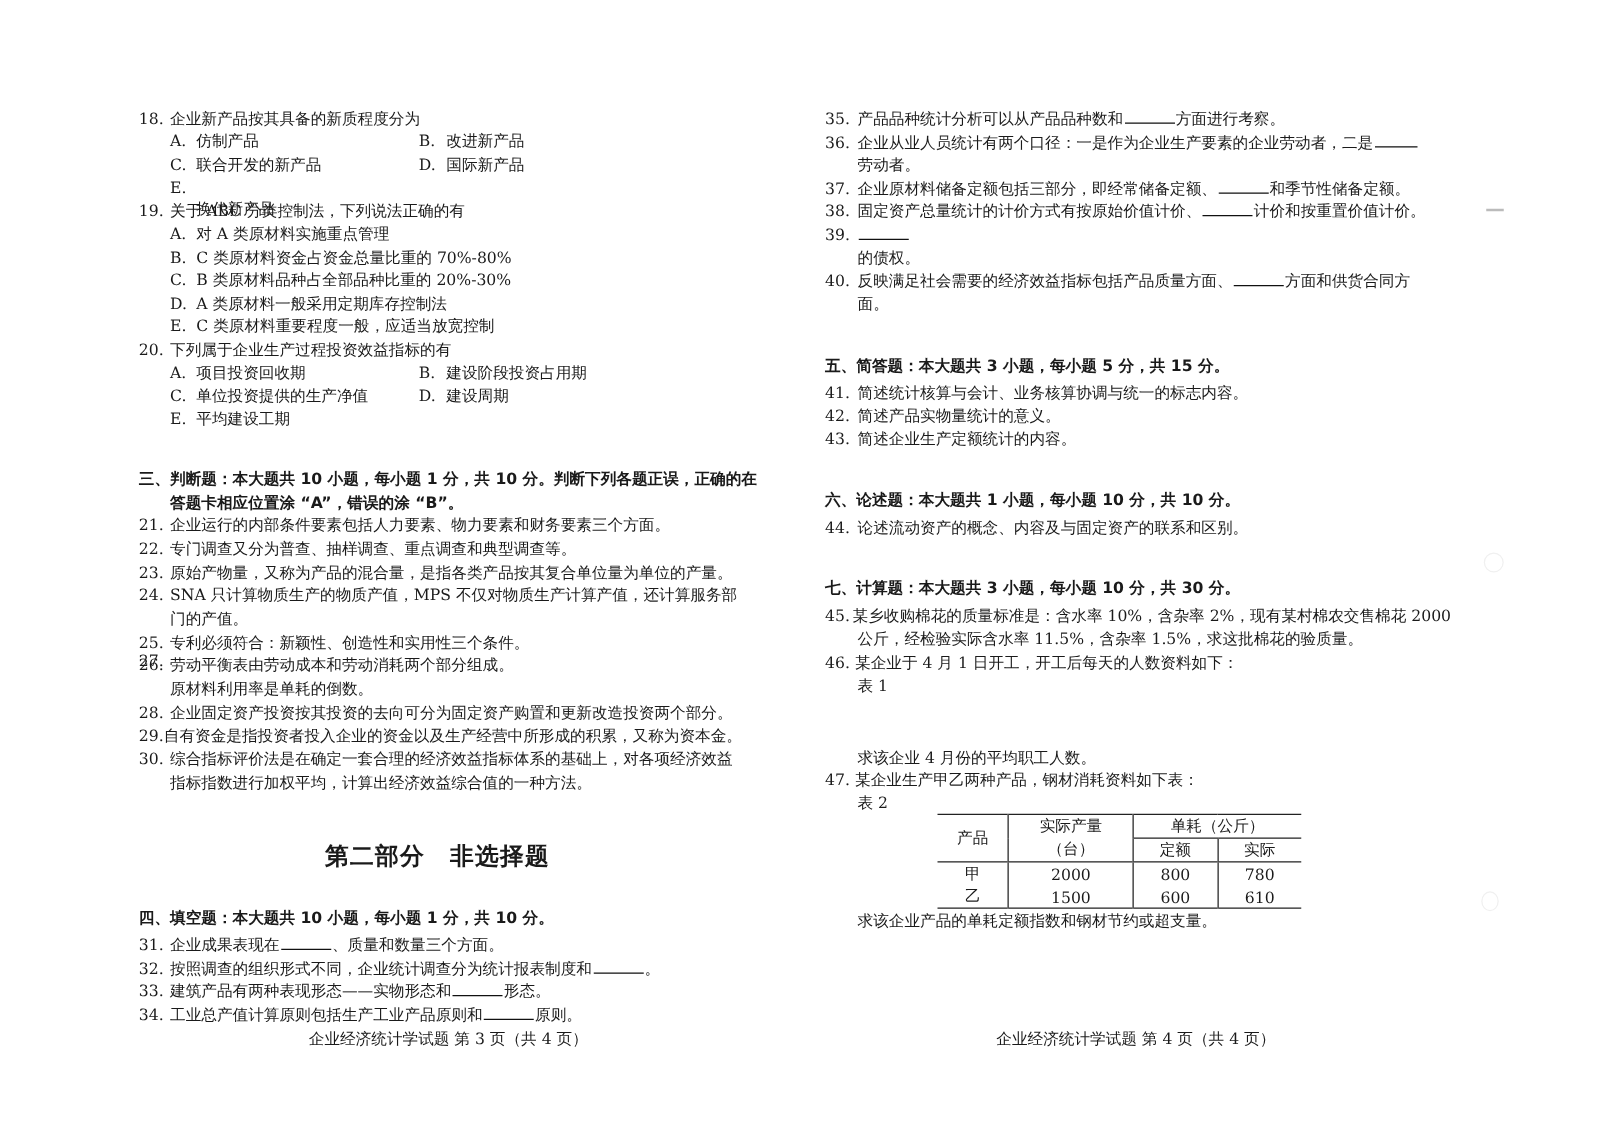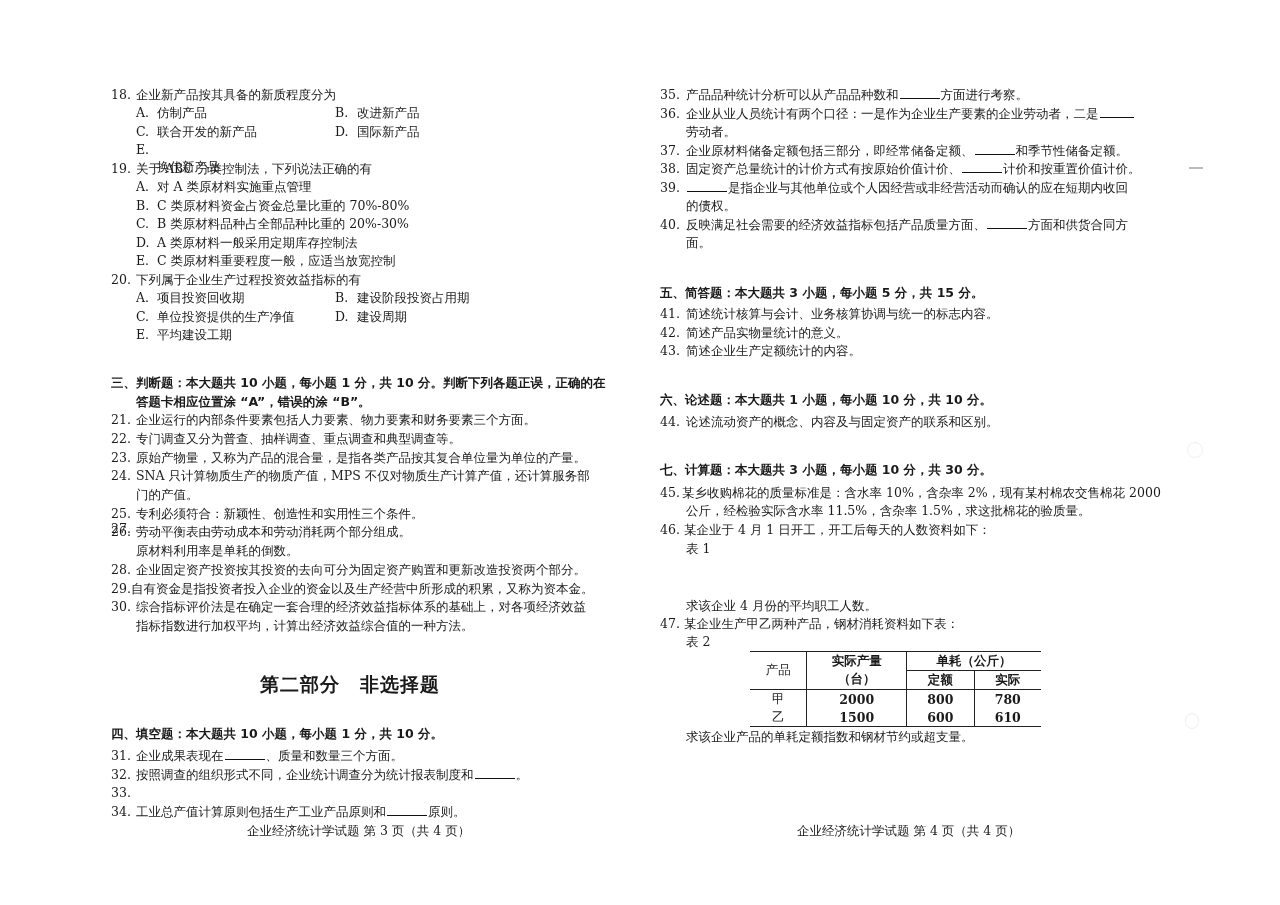--- a/index.html
+++ b/index.html
@@ -18,21 +18,21 @@
   .blank { display: inline-block; width: 40px; border-bottom: 1px solid #111; height: 12px; vertical-align: baseline; margin: 0 1px; }
   .part-title { position: absolute; font-family: "DejaVu Sans", "Liberation Sans", sans-serif; font-weight: bold; font-size: 19px; letter-spacing: 1px; white-space: nowrap; text-align: center; }
   .footer { position: absolute; white-space: nowrap; font-size: 12.5px; }
   table.t1, table.t2 { position: absolute; border-collapse: collapse; font-size: 12.5px; }
   table.t1 td { border-left: 1px solid #222; text-align: center; height: 18px; padding: 0; }
   table.t1 td:first-child { border-left: none; }
   table.t1 { border-top: 1.5px solid #222; border-bottom: 1.5px solid #222; }
   table.t1 tr + tr td { border-top: 1px solid #222; }
   table.t2 { border-top: 1.5px solid #222; border-bottom: 1.5px solid #222; }
   table.t2 td { text-align: center; padding: 0; height: 18px; }
-  .bl { border-left: 1px solid #222; font-weight: bold; }
+  .bl { border-left: 1px solid #222; }
   .bt { border-top: 1px solid #222; }
   .scan-mark { position: absolute; background: #bbb; }
   .faint { position: absolute; border: 1px solid #f0f0f0; border-radius: 50%; }
 </style>
 </head>
 <body>
 
 <div class="page page-left">
 
   <span class="num" style="left:111px;top:86px">18.</span>
@@ -102,20 +102,21 @@
 
   <span class="part-title" style="left:260px;top:672px">第二部分　非选择题</span>
 
   <span class="txt bold" style="left:111px;top:725px">四、填空题：本大题共 10 小题，每小题 1 分，共 10 分。</span>
 
   <span class="num" style="left:111px;top:747px">31.</span>
   <span class="txt" style="left:136px;top:747px"><span>企业成果表现在</span><span class="blank"></span><span>、质量和数量三个方面。</span></span>
   <span class="num" style="left:111px;top:766px">32.</span>
   <span class="txt" style="left:136px;top:766px"><span>按照调查的组织形式不同，企业统计调查分为统计报表制度和</span><span class="blank"></span><span>。</span></span>
   <span class="num" style="left:111px;top:784px">33.</span>
+  <span class="txt" style="left:136px;top:784px"><span>建筑产品有两种表现形态——实物形态和</span><span class="blank"></span><span>形态。</span></span>
   <span class="num" style="left:111px;top:803px">34.</span>
   <span class="txt" style="left:136px;top:803px"><span>工业总产值计算原则包括生产工业产品原则和</span><span class="blank"></span><span>原则。</span></span>
 
   <span class="footer" style="left:247px;top:823px">企业经济统计学试题  第 3 页（共 4 页）</span>
 </div>
 
 <div class="page page-right">
 
   <span class="num" style="left:20px;top:86px">35.</span>
   <span class="txt" style="left:46px;top:86px"><span>产品品种统计分析可以从产品品种数和</span><span class="blank"></span><span>方面进行考察。</span></span>
@@ -124,21 +125,21 @@
   <span class="txt" style="left:46px;top:105px"><span>企业从业人员统计有两个口径：一是作为企业生产要素的企业劳动者，二是</span><span class="blank" style="width:34px"></span></span>
   <span class="txt" style="left:46px;top:123px">劳动者。</span>
 
   <span class="num" style="left:20px;top:142px">37.</span>
   <span class="txt" style="left:46px;top:142px"><span>企业原材料储备定额包括三部分，即经常储备定额、</span><span class="blank"></span><span>和季节性储备定额。</span></span>
 
   <span class="num" style="left:20px;top:160px">38.</span>
   <span class="txt" style="left:46px;top:160px"><span>固定资产总量统计的计价方式有按原始价值计价、</span><span class="blank"></span><span>计价和按重置价值计价。</span></span>
 
   <span class="num" style="left:20px;top:179px">39.</span>
-  <span class="txt" style="left:46px;top:179px"><span class="blank"></span><span>是指企业与其他单位或个人因经营或非经营活动而确认的应在短期内收回</span></span>
+  <span class="txt" style="left:46px;top:179px"><span class="blank"></span></span>
   <span class="txt" style="left:46px;top:197px">的债权。</span>
 
   <span class="num" style="left:20px;top:216px">40.</span>
   <span class="txt" style="left:46px;top:216px"><span>反映满足社会需要的经济效益指标包括产品质量方面、</span><span class="blank"></span><span>方面和供货合同方</span></span>
   <span class="txt" style="left:46px;top:234px">面。</span>
 
   <span class="txt bold" style="left:20px;top:284px">五、简答题：本大题共 3 小题，每小题 5 分，共 15 分。</span>
   <span class="num" style="left:20px;top:305px">41.</span>
   <span class="txt" style="left:46px;top:305px">简述统计核算与会计、业务核算协调与统一的标志内容。</span>
   <span class="num" style="left:20px;top:324px">42.</span>

